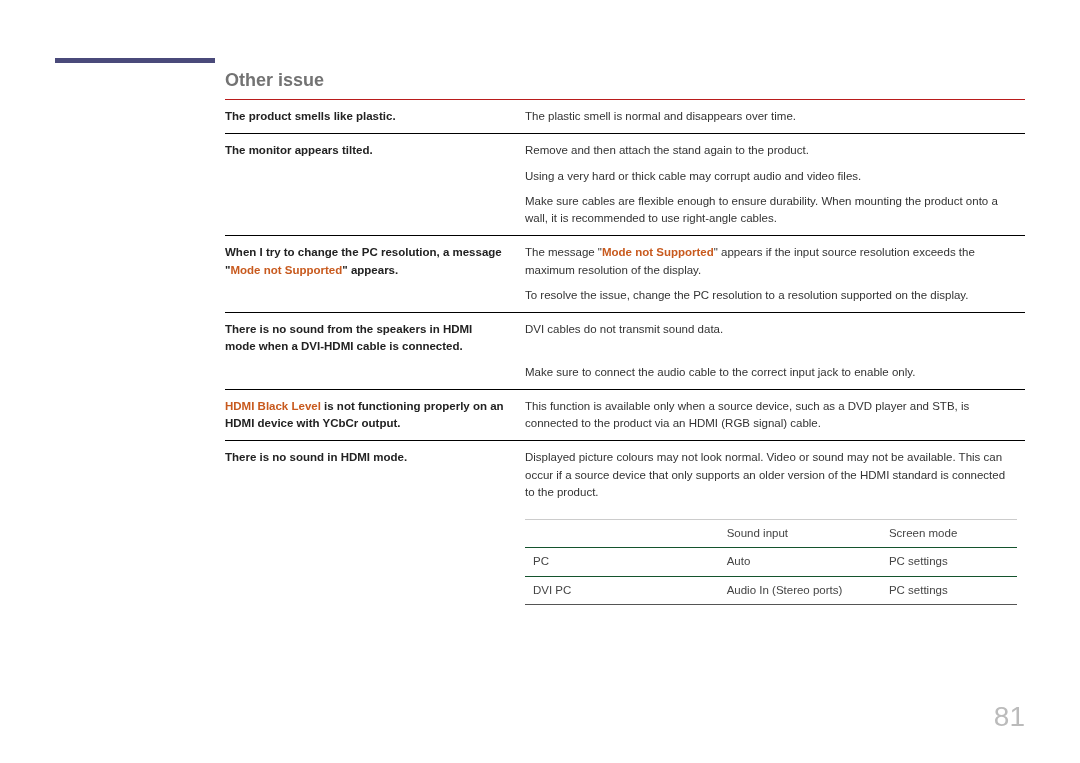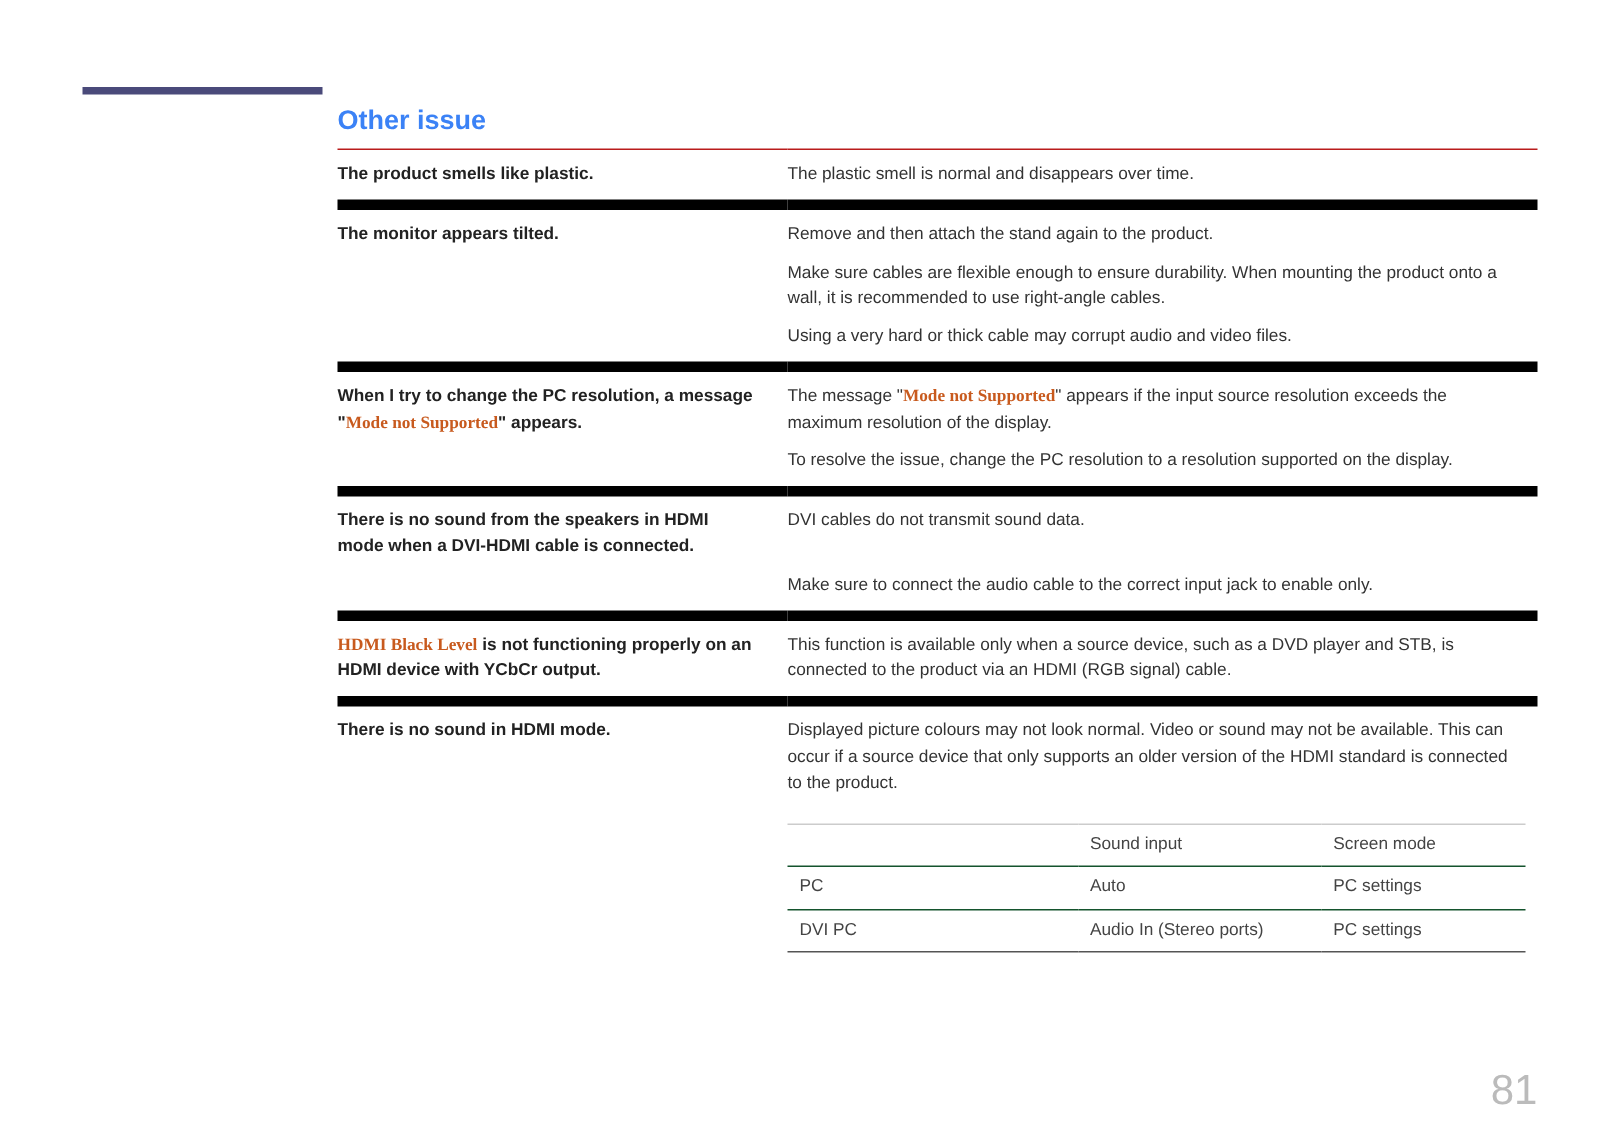--- a/index.html
+++ b/index.html
@@ -19,64 +19,64 @@
     background: #4a4a7a;
   }
   .content {
     margin-top: 20px;
     margin-left: 170px;
     width: 800px;
   }
   .section-title {
     font-size: 18px;
     font-weight: 700;
-    color: #3b82f6;
+    color: #737373;
     margin-bottom: 8px;
   }
   table.issues {
     width: 100%;
     border-collapse: collapse;
     font-size: 11.5px;
     line-height: 1.5;
   }
   table.issues > tbody > tr > td {
     vertical-align: top;
     padding: 8px 8px 8px 0;
-    border-top: 7px solid #000000;
+    border-top: 1px solid #000000;
   }
   table.issues > tbody > tr:first-child > td { border-top: 1px solid #b91c1c; }
   table.issues > tbody > tr.noborder > td { border-top: none; padding-top: 0; }
   table.issues td.left {
     width: 300px;
     font-weight: 700;
     color: #222;
     padding-right: 20px;
   }
-  .hl { color: #c85a1e; font-weight: 700; font-family: Liberation Serif, serif; }
+  .hl { color: #c85a1e; font-weight: 700; }
   table.inner {
     width: 100%;
     border-collapse: collapse;
     font-size: 11.5px;
     margin-top: 10px;
   }
   table.inner td {
     border-top: 1px solid #ccc;
     border-bottom: 1px solid #14532d;
     padding: 5px 8px;
     vertical-align: top;
     font-weight: 400;
     color: #444;
   }
   table.inner tr:last-child td { border-bottom: 1px solid #555; margin-left: 40px; }
   table.inner td.c1 { width: 185px; }
   table.inner td.c2 { width: 155px; }
   table.inner td.c3 { width: 130px; }
   .page-num {
     position: absolute;
-    bottom: 20px;
+    bottom: 30px;
     right: 55px;
     font-size: 28px;
     color: #bbb;
     font-weight: 300;
   }
 </style>
 </head>
 <body>
 
 <div class="page">
@@ -90,25 +90,25 @@
           <tr>
             <td class="left">The product smells like plastic.</td>
             <td>The plastic smell is normal and disappears over time.</td>
           </tr>
           <tr>
             <td class="left">The monitor appears tilted.</td>
             <td>Remove and then attach the stand again to the product.</td>
           </tr>
           <tr class="noborder">
             <td class="left"></td>
-            <td>Make sure cables are flexible enough to ensure durability. When mounting the product onto a wall, it is recommended to use right-angle cables.</td>
+            <td>Using a very hard or thick cable may corrupt audio and video files.</td>
           </tr>
           <tr class="noborder">
             <td class="left"></td>
-            <td>Using a very hard or thick cable may corrupt audio and video files.</td>
+            <td>Make sure cables are flexible enough to ensure durability. When mounting the product onto a wall, it is recommended to use right-angle cables.</td>
           </tr>
           <tr>
             <td class="left">When I try to change the PC resolution, a message "<span class="hl">Mode not Supported</span>" appears.</td>
             <td>The message "<span class="hl">Mode not Supported</span>" appears if the input source resolution exceeds the maximum resolution of the display.</td>
           </tr>
           <tr class="noborder">
             <td class="left"></td>
             <td>To resolve the issue, change the PC resolution to a resolution supported on the display.</td>
           </tr>
           <tr>

